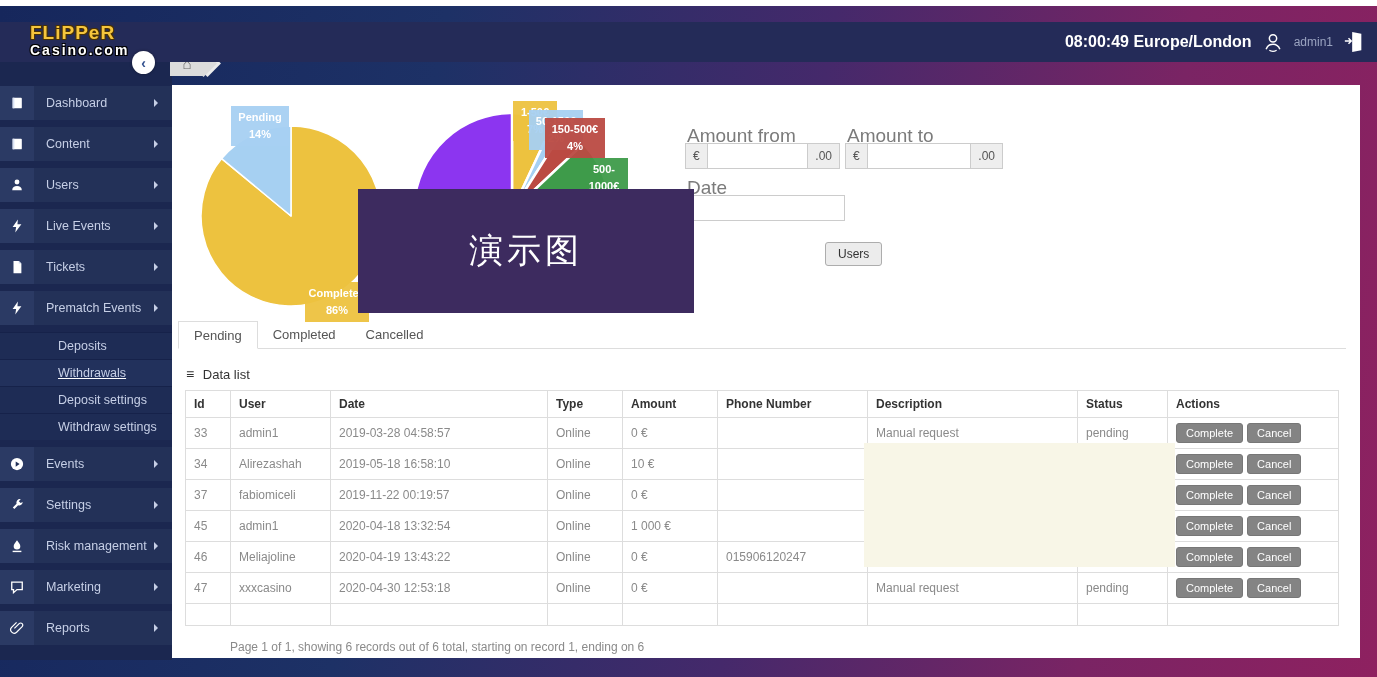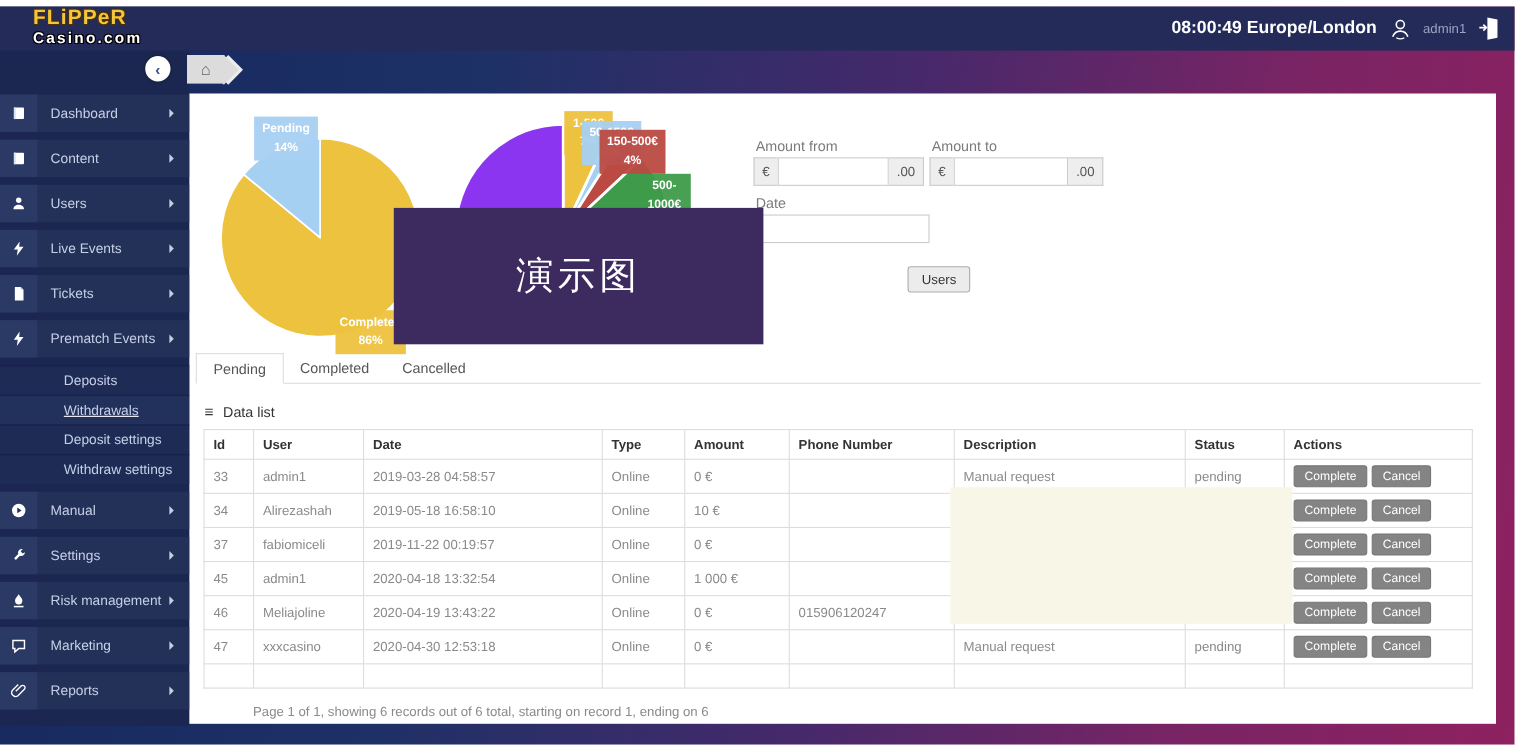--- a/index.html
+++ b/index.html
@@ -6,21 +6,21 @@
   html,body { width:1377px; height:677px; overflow:hidden;
     font-family:"Liberation Sans","DejaVu Sans",sans-serif; }
   body { position:relative; background:#fff; }
 
   
   .backdrop { position:absolute; left:0; top:6px; width:1377px; height:671px;
     background:linear-gradient(100deg,#16275c 0%,#1d3166 30%,#45296b 56%,#7a2464 80%,#8e2160 100%); }
   .top-sliver { position:absolute; left:0; top:0; width:1377px; height:6px; background:#fff; }
 
   
-  .topbar { position:absolute; left:0; top:6px; width:1377px; height:40px;
+  .topbar { position:absolute; left:0; top:22px; width:1377px; height:40px;
     background:#242b58; z-index:40; display:flex; align-items:center; }
   .logo { position:absolute; left:30px; top:1px; line-height:1; cursor:pointer; }
   .logo .l1 { font-size:19px; font-weight:800; letter-spacing:1px; color:#f5c53d;
     text-shadow:-1px -1px 0 #4a3205, 1px -1px 0 #4a3205, -1px 1px 0 #4a3205, 1px 1px 0 #4a3205; }
   .logo .l2 { font-size:14px; font-weight:800; letter-spacing:2px; color:#fff; margin-top:1px;
     text-shadow:-1px -1px 0 #000, 1px -1px 0 #000, -1px 1px 0 #000, 1px 1px 0 #000; }
   .topbar-right { position:absolute; right:12px; top:0; height:40px; display:flex;
     align-items:center; gap:10px; }
   .clock { color:#fff; font-size:16px; font-weight:bold; }
   .username { color:#9aa3c0; font-size:12px; }
@@ -69,21 +69,21 @@
     text-align:center; line-height:1.55; padding:3px 2px; z-index:5; }
   .pl-pending   { left:59px;  top:21px;  width:58px; background:rgba(166,208,242,.95); }
   .pl-completed { left:133px; top:197px; width:64px; background:rgba(237,194,63,.95); }
   .pl-y { left:341px; top:16px;  width:44px; background:rgba(237,194,63,.95);  z-index:6; }
   .pl-b { left:357px; top:25px;  width:54px; background:rgba(166,208,242,.95); z-index:7; }
   .pl-r { left:373px; top:33px;  width:60px; background:rgba(187,74,66,.95);   z-index:8; }
   .pl-g { left:408px; top:73px;  width:48px; background:rgba(62,155,74,.95);   z-index:6; }
   .pl-p { left:243px; top:163px; width:58px; background:rgba(168,111,240,.92); z-index:6; }
 
   
-  .f-label { position:absolute; color:#7b7b7b; font-size:13px; }
+  .f-label { position:absolute; color:#7b7b7b; font-size:19px; }
   .lab-amount-from { left:515px; top:40px; }
   .lab-amount-to   { left:675px; top:40px; }
   .lab-date        { left:515px; top:92px; }
   .igroup { position:absolute; height:26px; display:flex; font-size:12px; }
   .g-amount-from { left:513px; top:58px; width:155px; }
   .g-amount-to   { left:673px; top:58px; width:158px; }
   .iaffix { background:#eee; border:1px solid #ccc; color:#555; display:flex;
     align-items:center; justify-content:center; padding:0 7px; }
   .iaffix.pre { border-right:none; }
   .iaffix.suf { border-left:none; }
@@ -227,21 +227,21 @@
       <div class="side-sub">
         <span class="side-lab">Withdraw settings</span>
       </div>
       <div class="side-item">
         <span class="side-ic">
           <svg width="14" height="14" viewBox="0 0 16 16">
             <circle cx="8" cy="8" r="7" fill="#fff"></circle>
             <polygon points="6.5,5 11,8 6.5,11" fill="#233158"></polygon>
           </svg>
         </span>
-        <span class="side-lab">Manual</span>
+        <span class="side-lab">Events</span>
         <span class="side-arrow"></span>
       </div>
       <div class="side-item">
         <span class="side-ic">
           <svg width="14" height="14" viewBox="0 0 16 16">
             <path d="M14.5 4.5a4 4 0 0 1-5.2 3.8L5 12.6 3.2 10.8 7.5 6.5A4 4 0 0 1 12.3 1.3L10 3.6l2.2 2.2z" fill="#fff"></path>
           </svg>
         </span>
         <span class="side-lab">Settings</span>
         <span class="side-arrow"></span>

